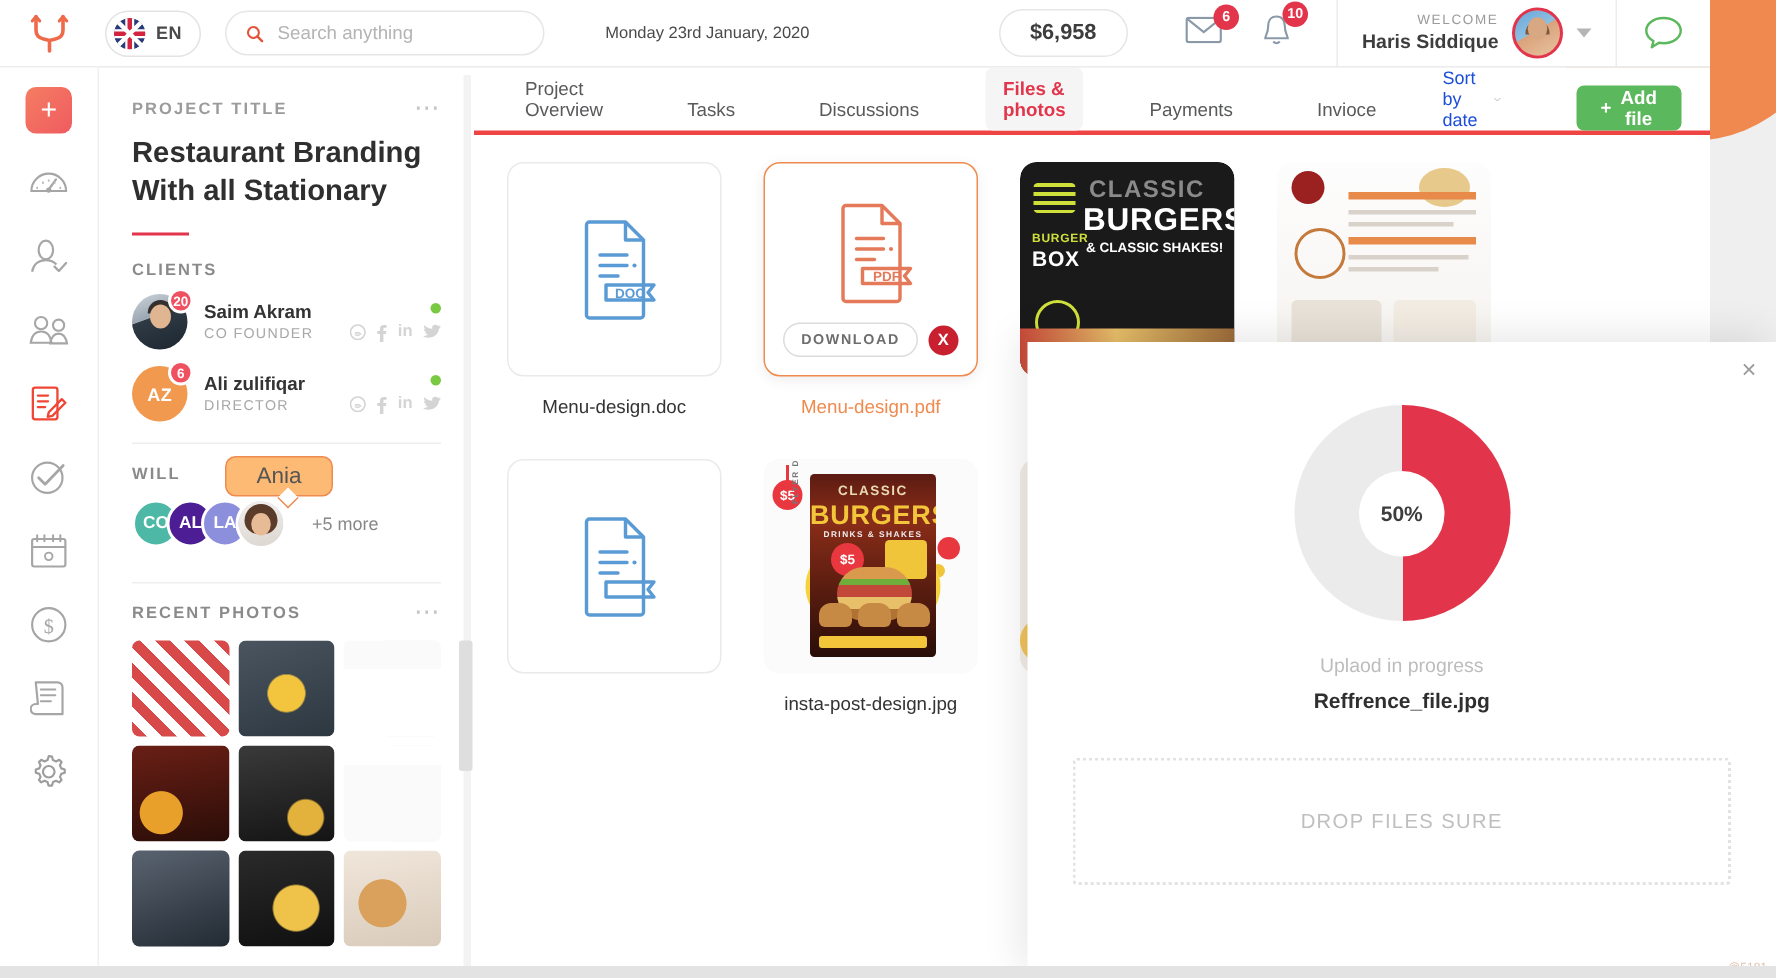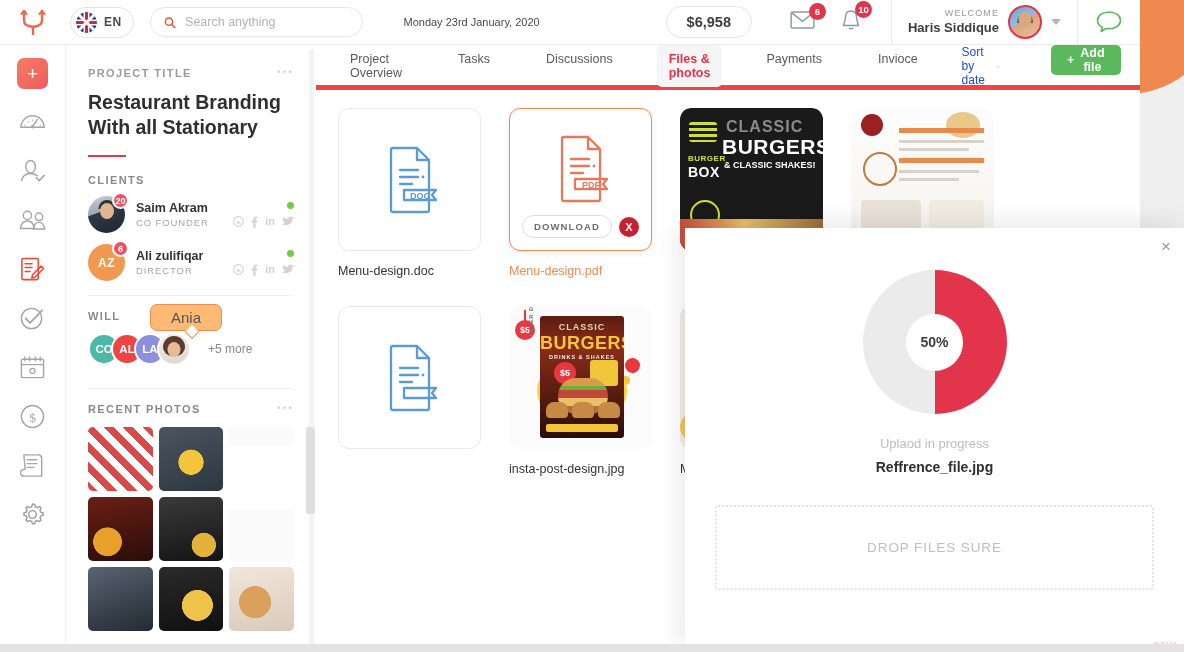--- a/index.html
+++ b/index.html
@@ -163,43 +163,43 @@
 
   .ph-grid { display: grid; grid-template-columns: repeat(3,1fr); gap: 6px; margin-top: 12px; }
   .ph { height: 64px; border-radius: 5px; background-size: cover; }
 
   
   .main {
     position: absolute; left: 316px; top: 45px; width: 824px; height: 607px;
     background: #fff; z-index: 2;
   }
   .tabbar {
-    height: 45px; display: flex; align-items: flex-start; padding: 0 22px;
-    border-bottom: 5px solid #ef4444;
+    height: 45px; display: flex; align-items: flex-end; padding: 0 22px;
+    border-bottom: 3px solid #ef4444;
     gap: 32px;
   }
   .tab { font-size: 12.5px; color: #58595b; padding: 7px 12px; border-radius: 5px; }
   .tab.active { color: #e2344a; font-weight: bold; background: #f5f5f5; }
   .sortby { margin-left: auto; font-size: 12px; color: #1d4ed8; display: flex; align-items: center; gap: 6px; }
   .addfile {
     background: #5cb85c; color: #fff; border: 0; border-radius: 5px;
     height: 30px; padding: 0 16px; margin-left: 18px;
     font-size: 12.5px; font-weight: bold; font-family: "Liberation Sans", sans-serif;
     display: flex; align-items: center; gap: 6px;
   }
 
   .files { padding: 18px 22px; display: flex; flex-wrap: wrap; gap: 28px 28px; }
   .file { width: 143px; }
   .thumb {
     width: 143px; height: 143px; border-radius: 11px; border: 1px solid #eaeaea;
     background: #fff; display: flex; align-items: center; justify-content: center;
     position: relative; overflow: hidden;
   }
   .thumb.sel { border: 1.6px solid #f08b4f; box-shadow: 0 2px 9px rgba(0,0,0,.07); }
-  .fname { margin-top: 13px; font-size: 12.5px; color: #333; }
+  .fname { margin-top: 13px; font-size: 12.5px; color: #333; text-align: center; }
   .fname.sel { color: #f08b4f; }
   .dl-row {
     position: absolute; left: 0; right: 0; bottom: 12px;
     display: flex; align-items: center; justify-content: center; gap: 7px; margin-top: 30px;
   }
   .dl-pill {
     border: 1px solid #dcdcdc; border-radius: 13px; background: #fff;
     font-size: 9.5px; letter-spacing: 1.1px; color: #6d6d6d; padding: 5px 11px; font-weight: bold;
   }
   .x-btn {
@@ -462,21 +462,21 @@
           </span>
         </div>
       </div>
 
       <div class="divider"></div>
 
       <div class="sec-label">WILL</div>
       <div class="team-row">
         <div class="tip">Ania</div>
         <div class="t-av" style="background:#4cb8a5">CO</div>
-        <div class="t-av" style="background:#ef4444">AL</div>
+        <div class="t-av" style="background:#4c1d95">AL</div>
         <div class="t-av" style="background:#8b8fdc">LA</div>
         <div class="t-photo">
             <span class="hair"></span>
             <span class="head"></span>
           </div>
         <div class="more-txt">+5 more</div>
       </div>
 
       <div class="divider" style="margin-top:22px"></div>
 

